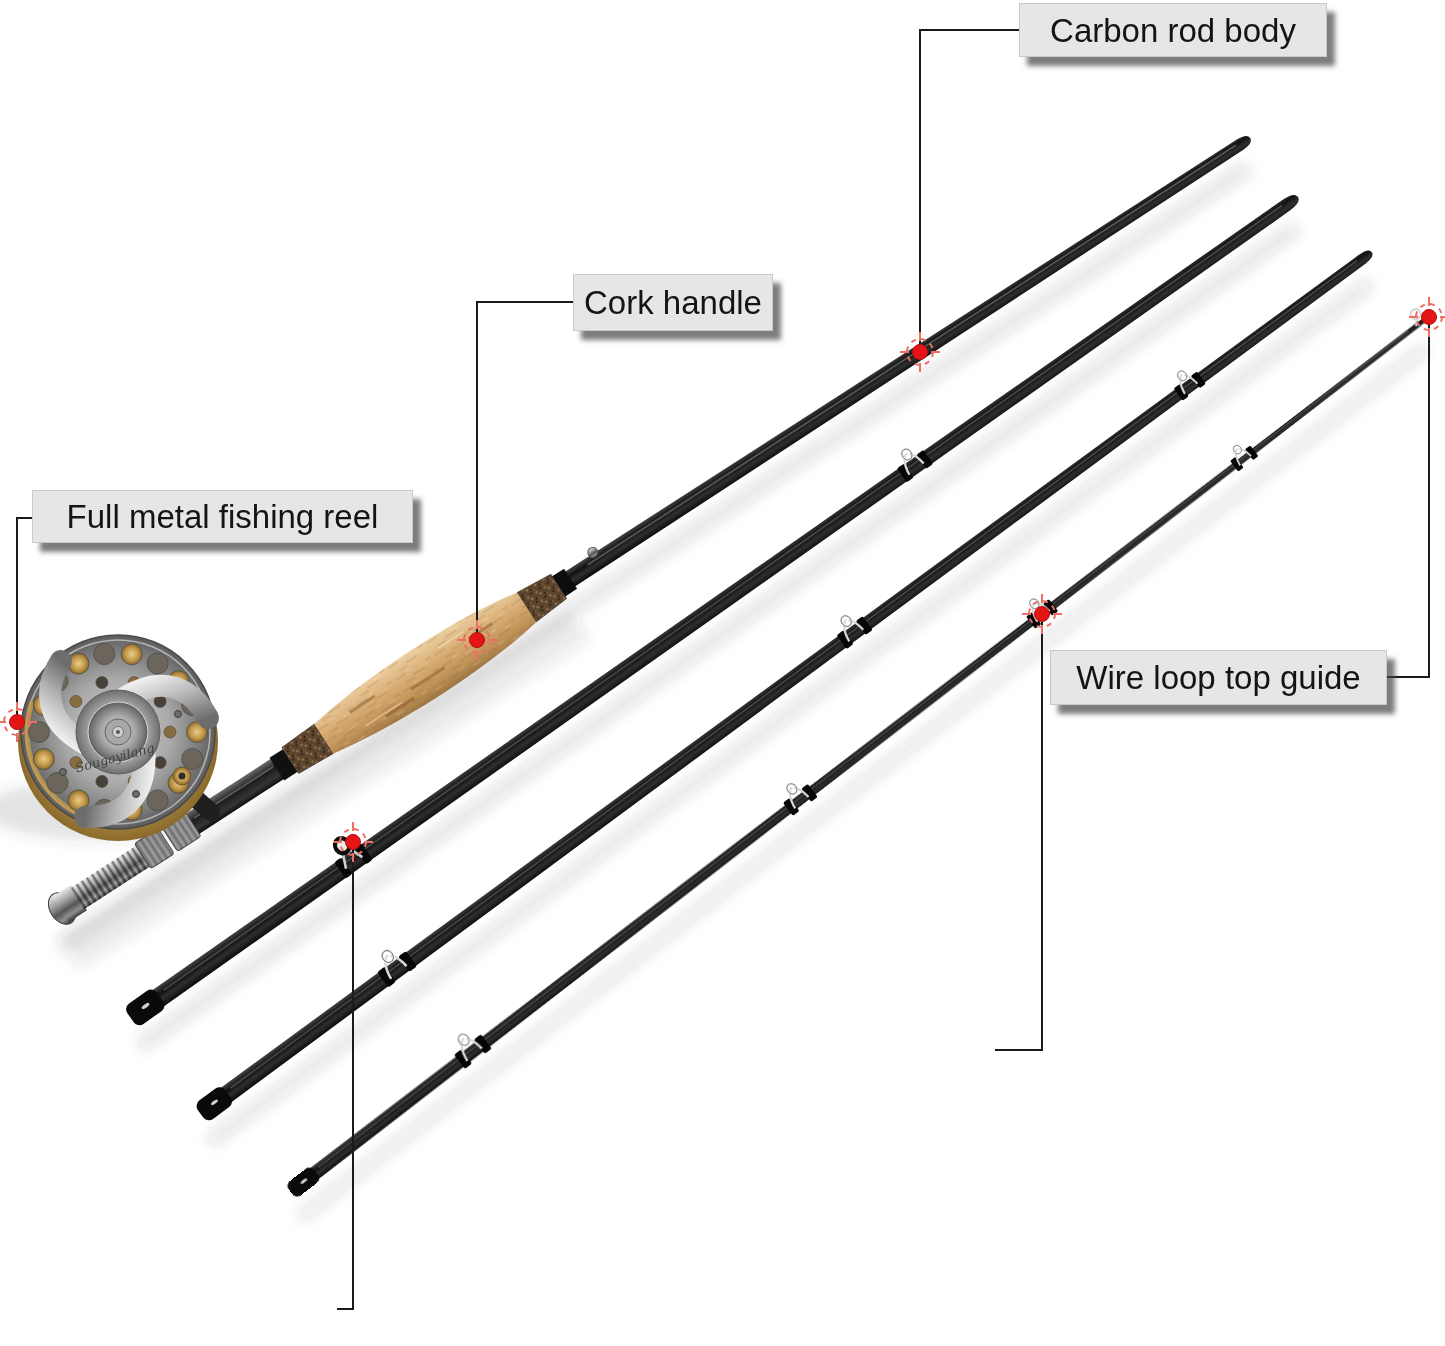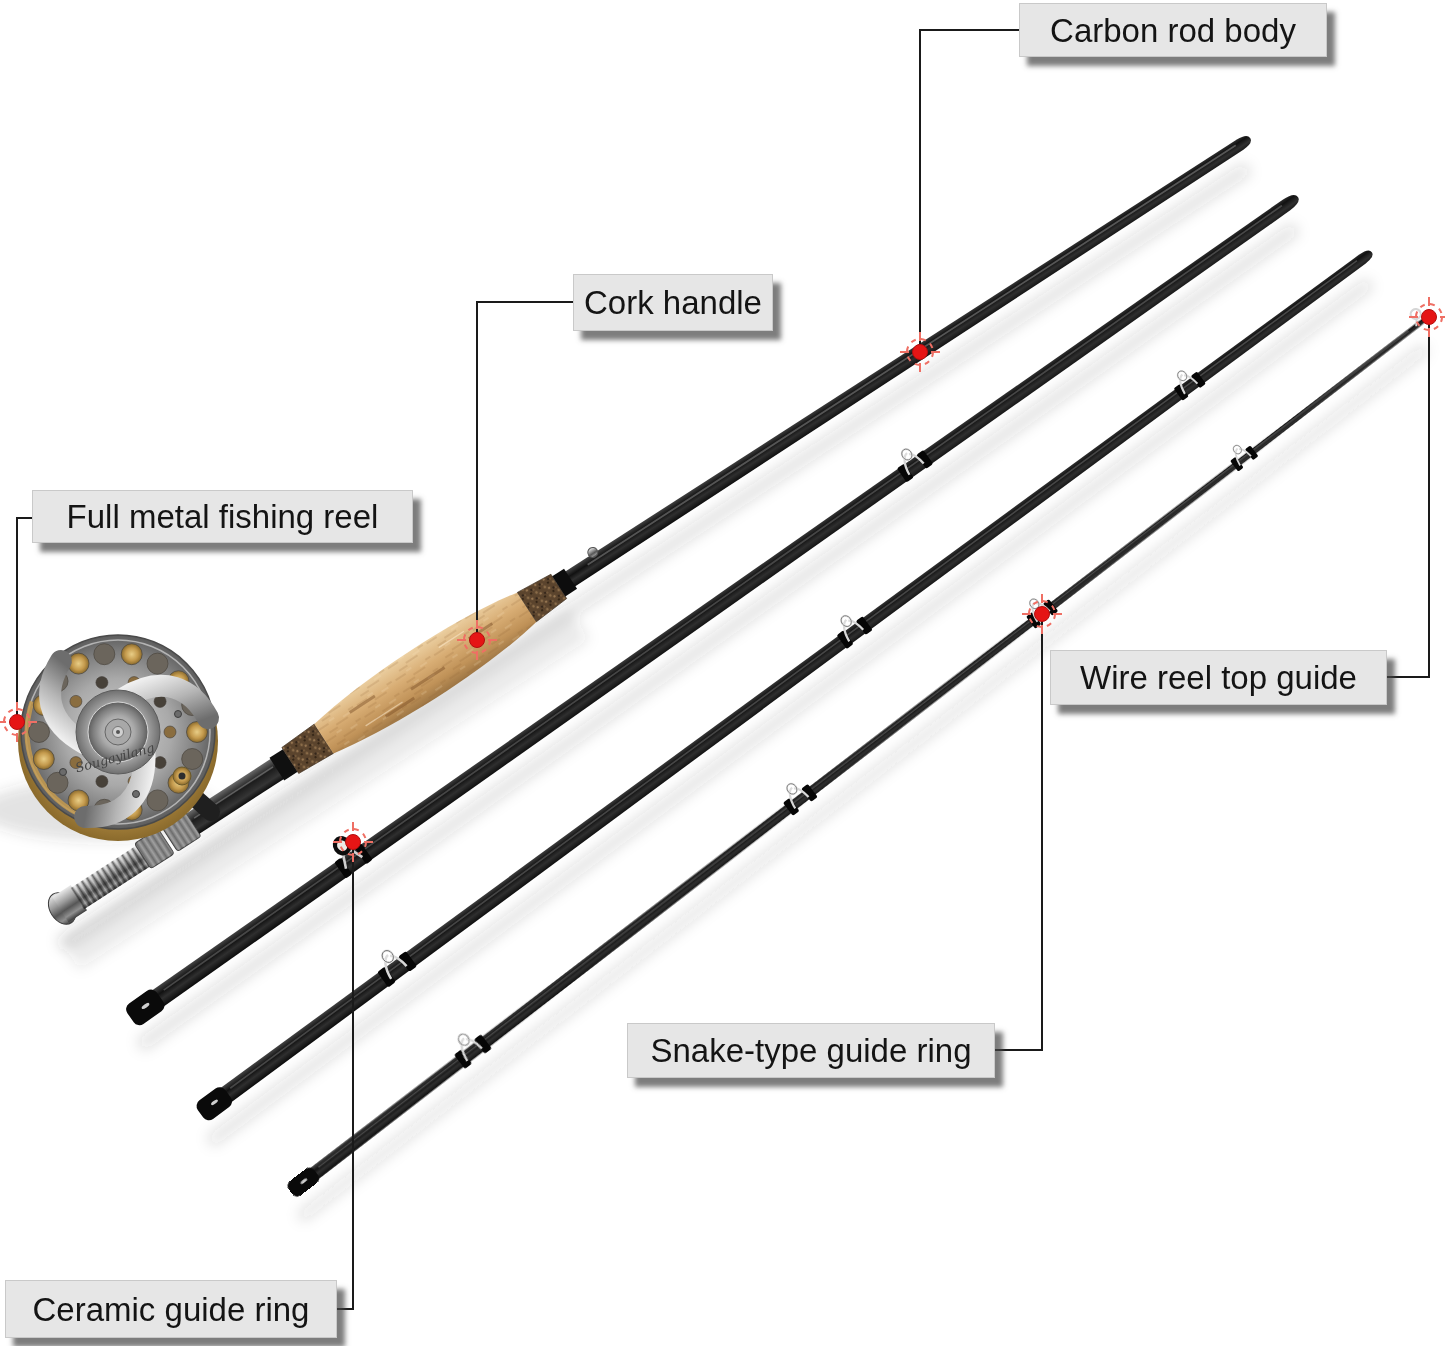--- a/index.html
+++ b/index.html
@@ -264,17 +264,15 @@
     <use href="#tmark" transform="translate(17,722)"></use>
     <use href="#tmark" transform="translate(1429,317)"></use>
     <use href="#tmark" transform="translate(1042,614)"></use>
     <use href="#tmark" transform="translate(353,842)"></use>
   </g>
 </svg>
 
 <div class="callout" style="left:1019px;top:3px;width:308px;height:54px">Carbon rod body</div>
 <div class="callout" style="left:573px;top:274px;width:200px;height:57px">Cork handle</div>
 <div class="callout" style="left:32px;top:490px;width:381px;height:53px">Full metal fishing reel</div>
-<div class="callout" style="left:1050px;top:650px;width:337px;height:55px">Wire reel top guide</div>
-<div class="callout" style="left:627px;top:1023px;width:368px;height:55px">Snake-type guide ring</div>
-<div class="callout" style="left:5px;top:1280px;width:332px;height:58px">Ceramic guide ring</div>
+<div class="callout" style="left:1050px;top:650px;width:337px;height:55px">Wire loop top guide</div>
 
 </div>
 
 </body></html>

